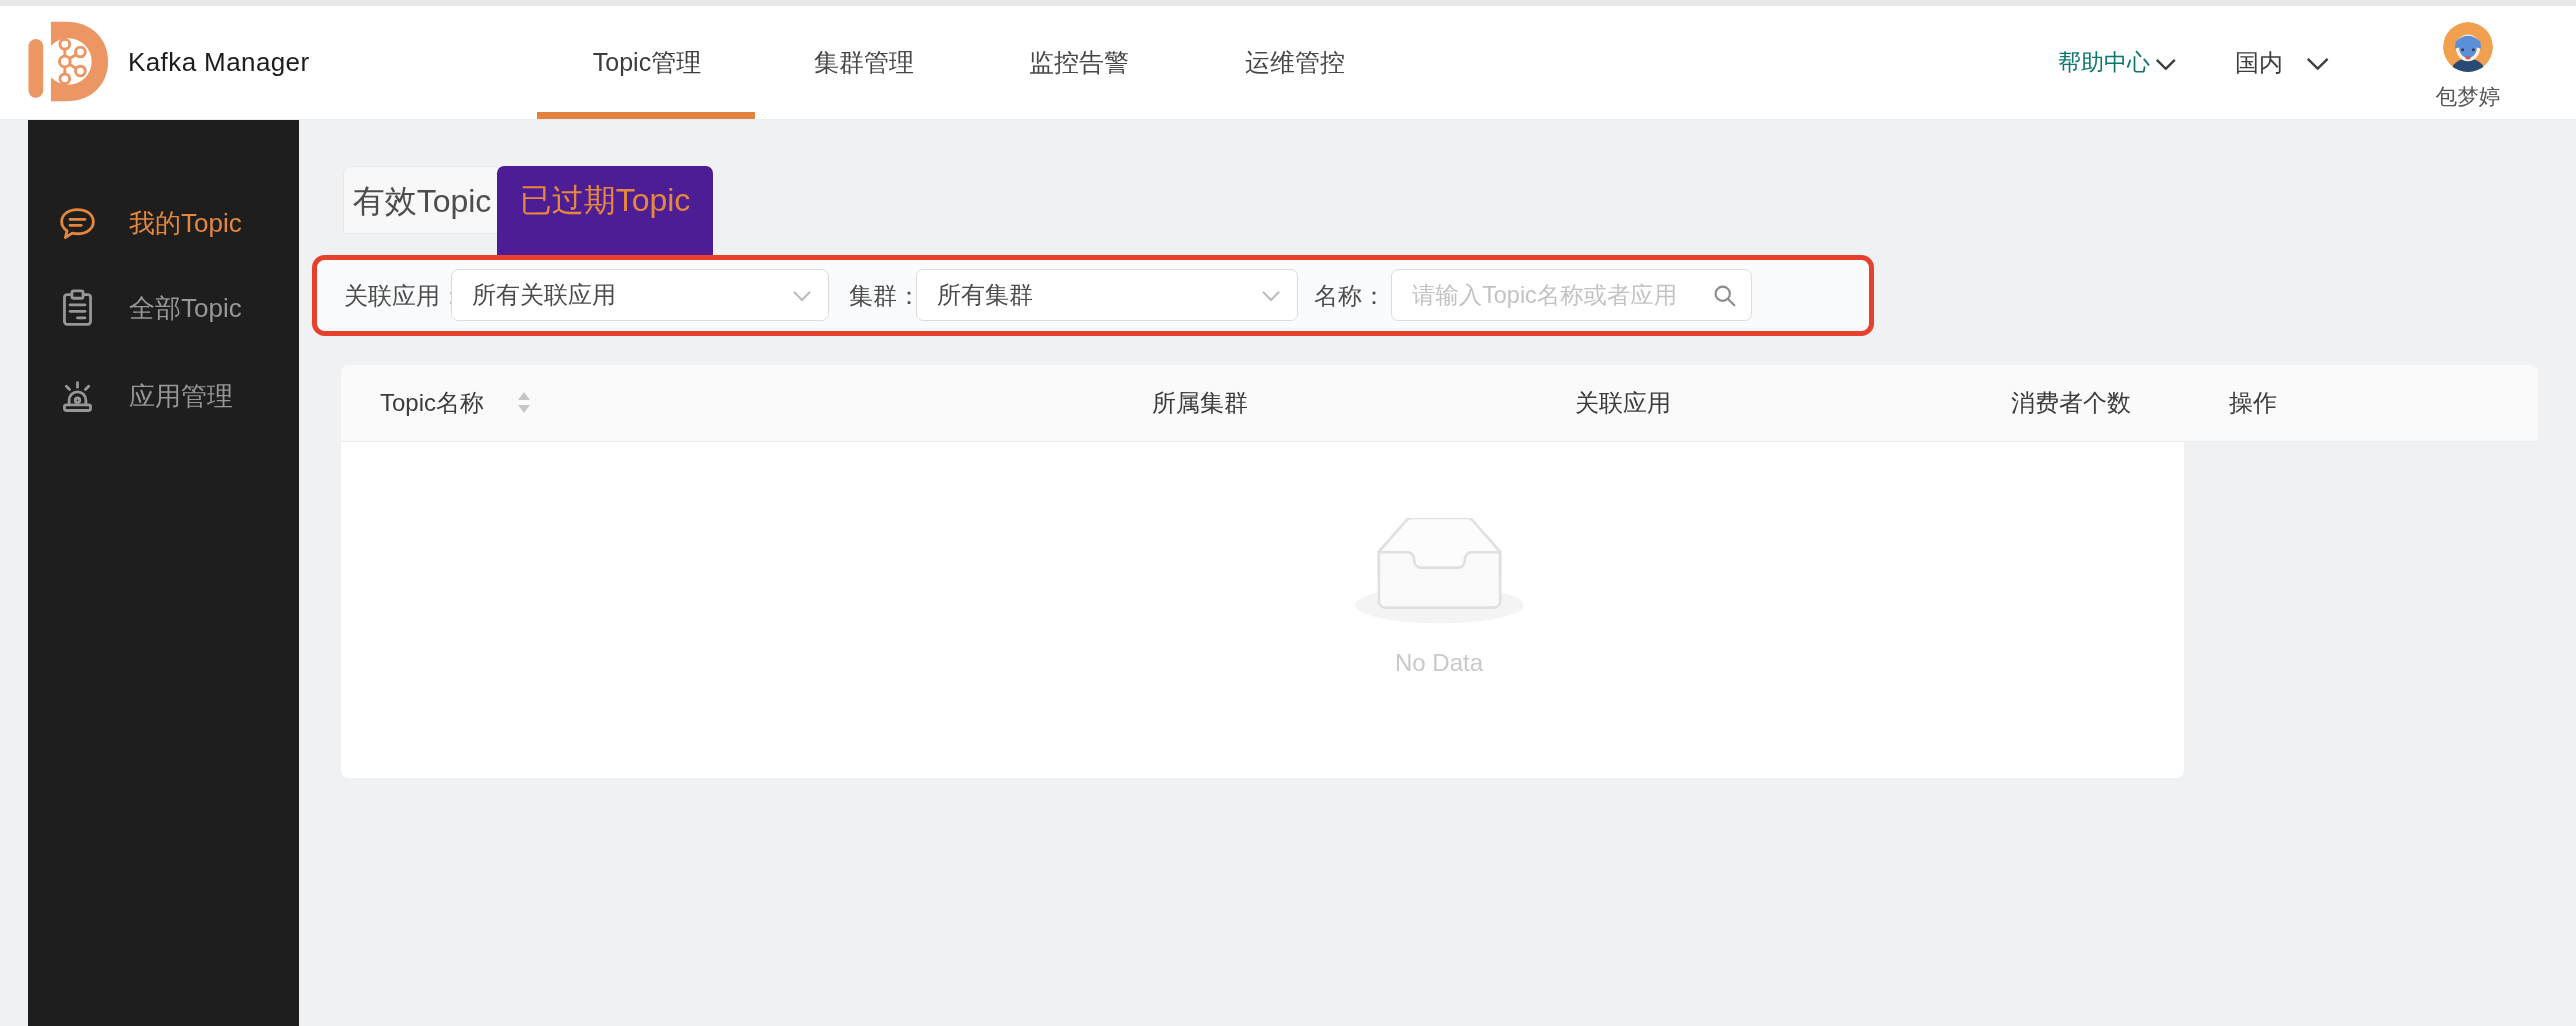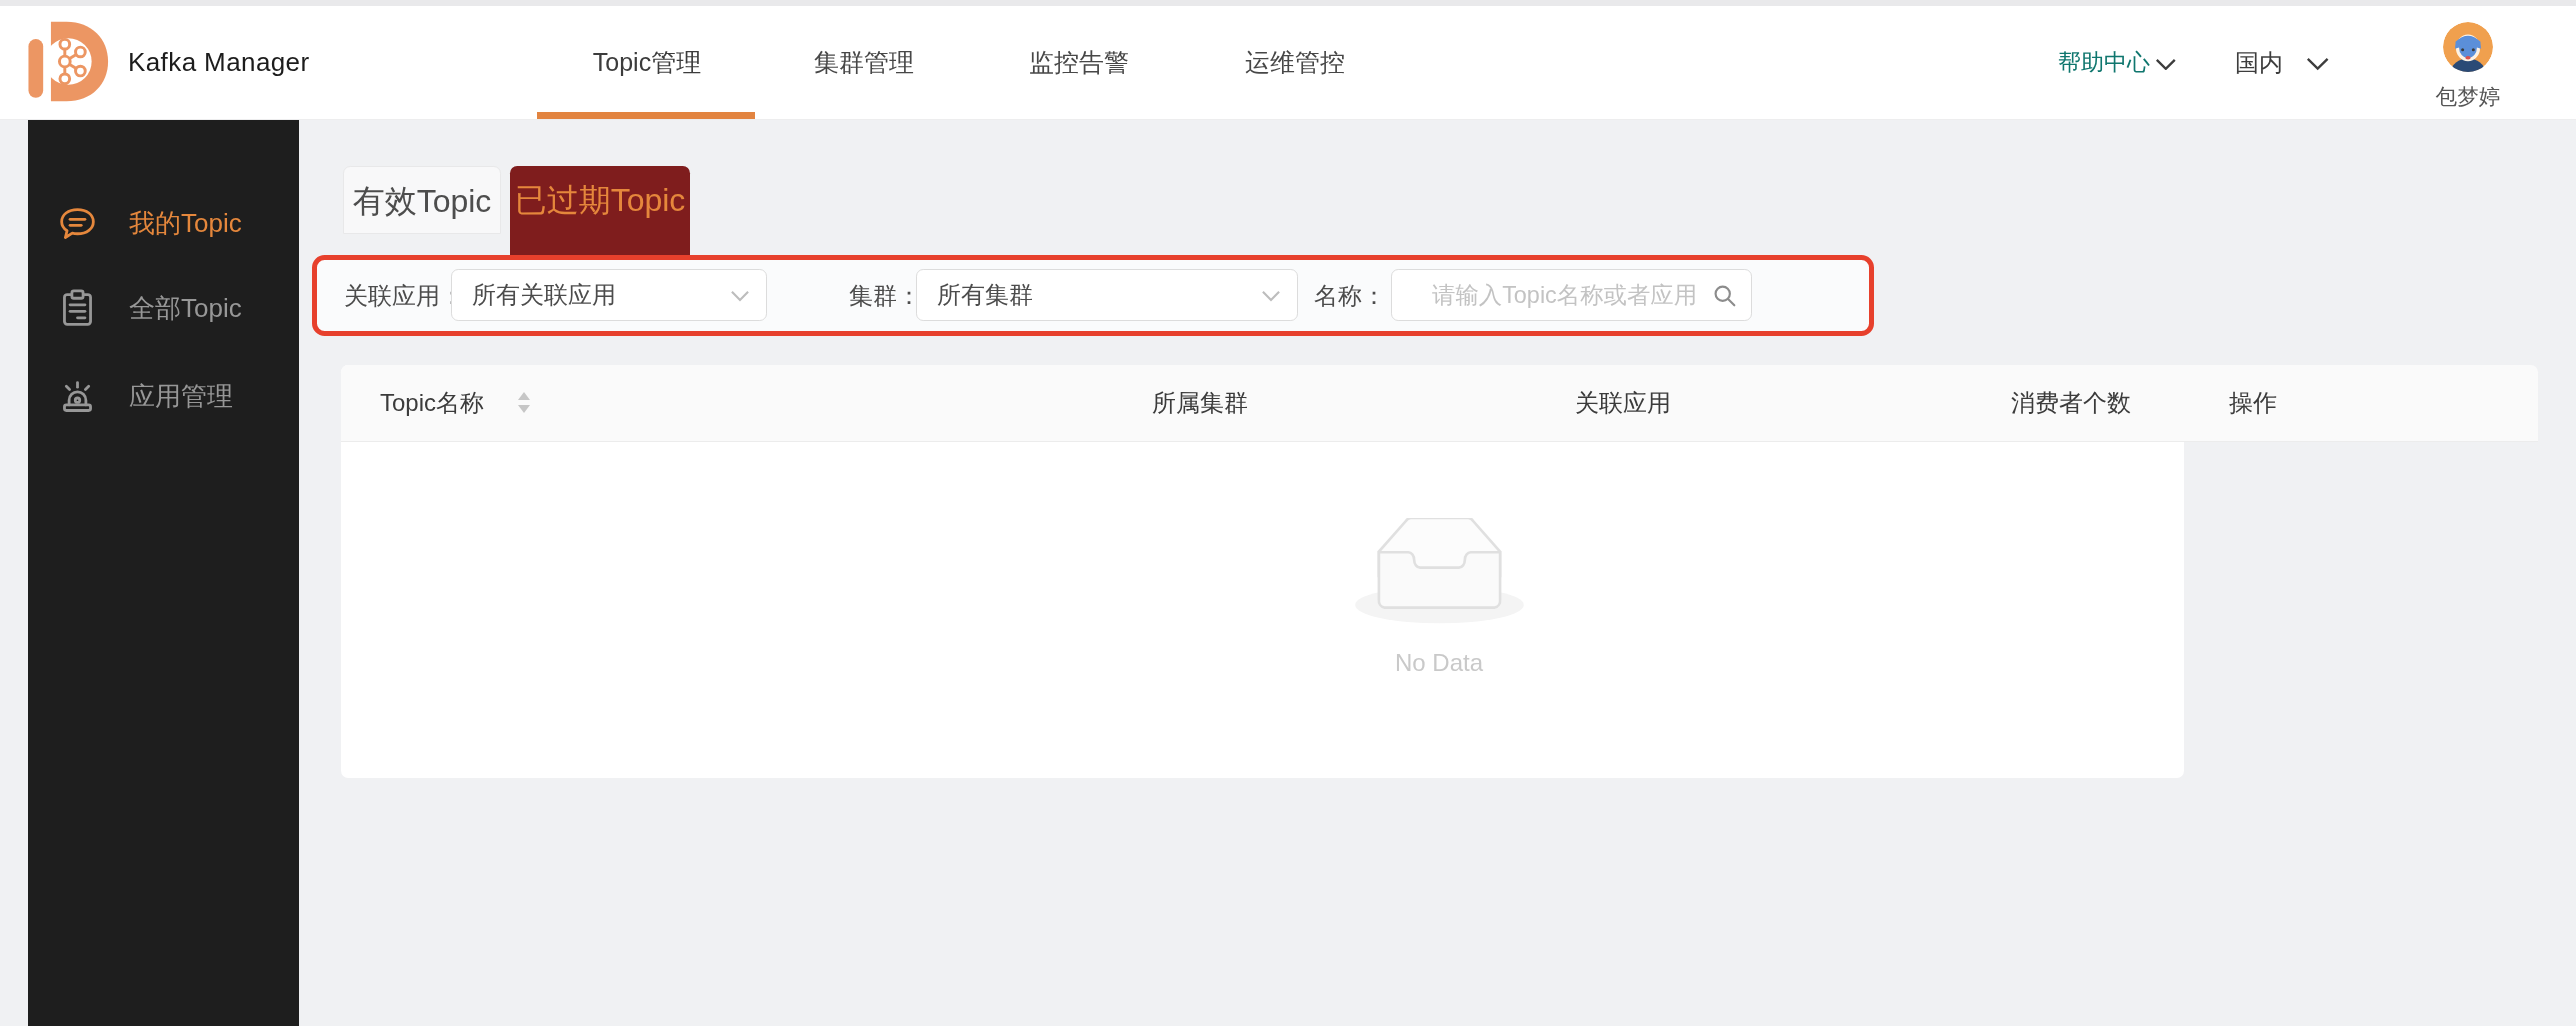--- a/index.html
+++ b/index.html
@@ -32,34 +32,34 @@
   .side-item{left:0;width:299px;height:50px;cursor:pointer;}
   .side-item .s-icon{position:absolute;left:29px;top:4.5px;width:41px;height:41px;color:#979797;}
   .side-item .s-label{position:absolute;left:101px;top:0;height:50px;line-height:50px;font-size:26px;color:#979797;white-space:nowrap;}
   .side-item.active .s-icon{color:#e5873c;}
   .side-item.active .s-label{color:#e5873c;}
 
   
   .page{left:299px;top:120px;width:2277px;height:907px;background:#f0f1f3;}
   .tab{top:46px;height:68px;border-radius:7.2px 7.2px 0 0;font-size:32px;line-height:68px;text-align:center;cursor:pointer;white-space:nowrap;}
   .tab.t1{left:44px;width:158px;background:#f8f8f9;border:0.9px solid #e8e8e9;color:#4d4d4d;box-sizing:border-box;}
-  .tab.t2{left:211px;width:180px;height:91px;background:#7f1d1d;color:#e5873c;}
+  .tab.t2{left:198px;width:216px;height:91px;background:#4c1d95;color:#e5873c;}
 
   .red-box{left:12.6px;top:135px;width:1562px;height:81px;border:5.4px solid #e7402c;border-radius:12.6px;background:#fafbfc;box-sizing:border-box;z-index:2;}
   .f-label{top:135px;height:81px;line-height:81px;font-size:24px;color:#4c4c4c;z-index:3;white-space:nowrap;}
   .l-app{left:45px;}
   .l-cluster{left:550px;}
   .l-name{left:1015px;}
   .select{top:149px;height:52px;background:#fff;border:1.8px solid #dcdcdc;border-radius:7.2px;box-sizing:border-box;z-index:3;cursor:pointer;}
-  .sel-app{left:152px;width:316px;}
+  .sel-app{left:152px;width:378px;}
   .sel-cluster{left:617px;width:382px;}
   .select .sel-text{position:absolute;left:20px;top:0;height:49px;line-height:49px;font-size:24px;color:#4c4c4c;white-space:nowrap;}
   .select .sel-chev{position:absolute;right:16px;top:19px;}
   .search-wrap{left:1092px;top:149px;width:361px;height:52px;background:#fff;border:1.8px solid #dcdcdc;border-radius:7.2px;box-sizing:border-box;z-index:3;}
-  .search-wrap input{position:absolute;left:18px;top:0;width:288px;height:49px;border:0;outline:0;font-size:23.4px;color:#b91c1c;font-family:inherit;background:transparent;margin-left:20px;}
+  .search-wrap input{position:absolute;left:18px;top:0;width:288px;height:49px;border:0;outline:0;font-size:23.4px;color:#b91c1c;font-family:inherit;background:transparent;}
   .search-wrap input::placeholder{color:#c3c3c3;}
   .search-icon{position:absolute;right:14.4px;top:12.6px;cursor:pointer;}
 
   .panel{left:42px;top:245px;width:1843px;height:413px;background:#ffffff;border-radius:7.2px;}
   .thead{position:absolute;left:0;top:0;width:2197px;height:76px;background:#fafafa;border-bottom:0.9px solid #ececec;border-radius:7.2px 7.2px 0 0;}
   .th{position:absolute;top:0;height:76px;line-height:76px;font-size:24px;color:#3b3b3b;font-weight:500;white-space:nowrap;cursor:pointer;}
   .th-topic{left:39px;}
   .th-cluster{left:811px;}
   .th-app{left:1234px;}
   .th-consumer{left:1670px;}

